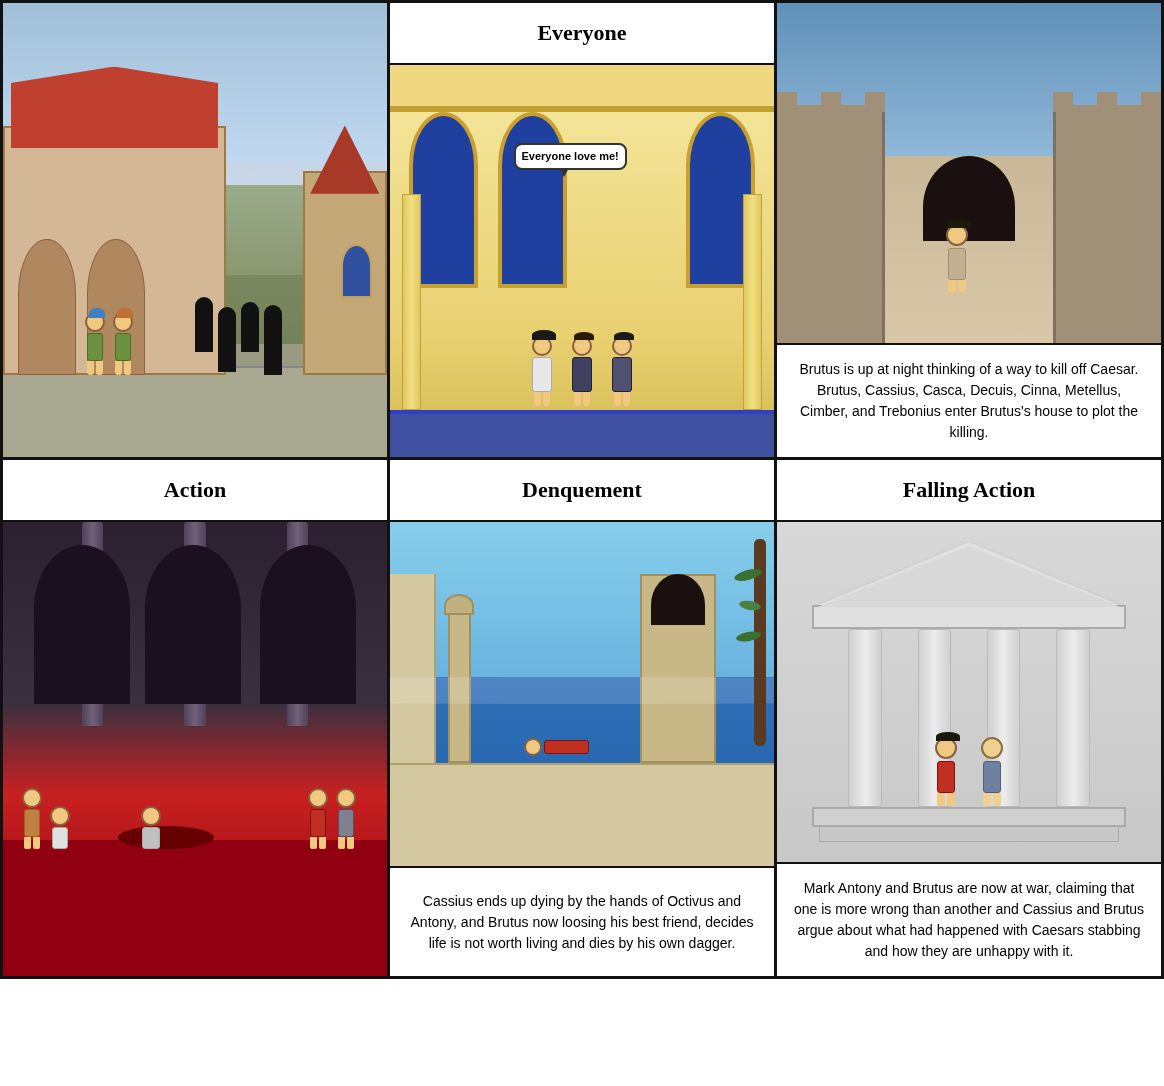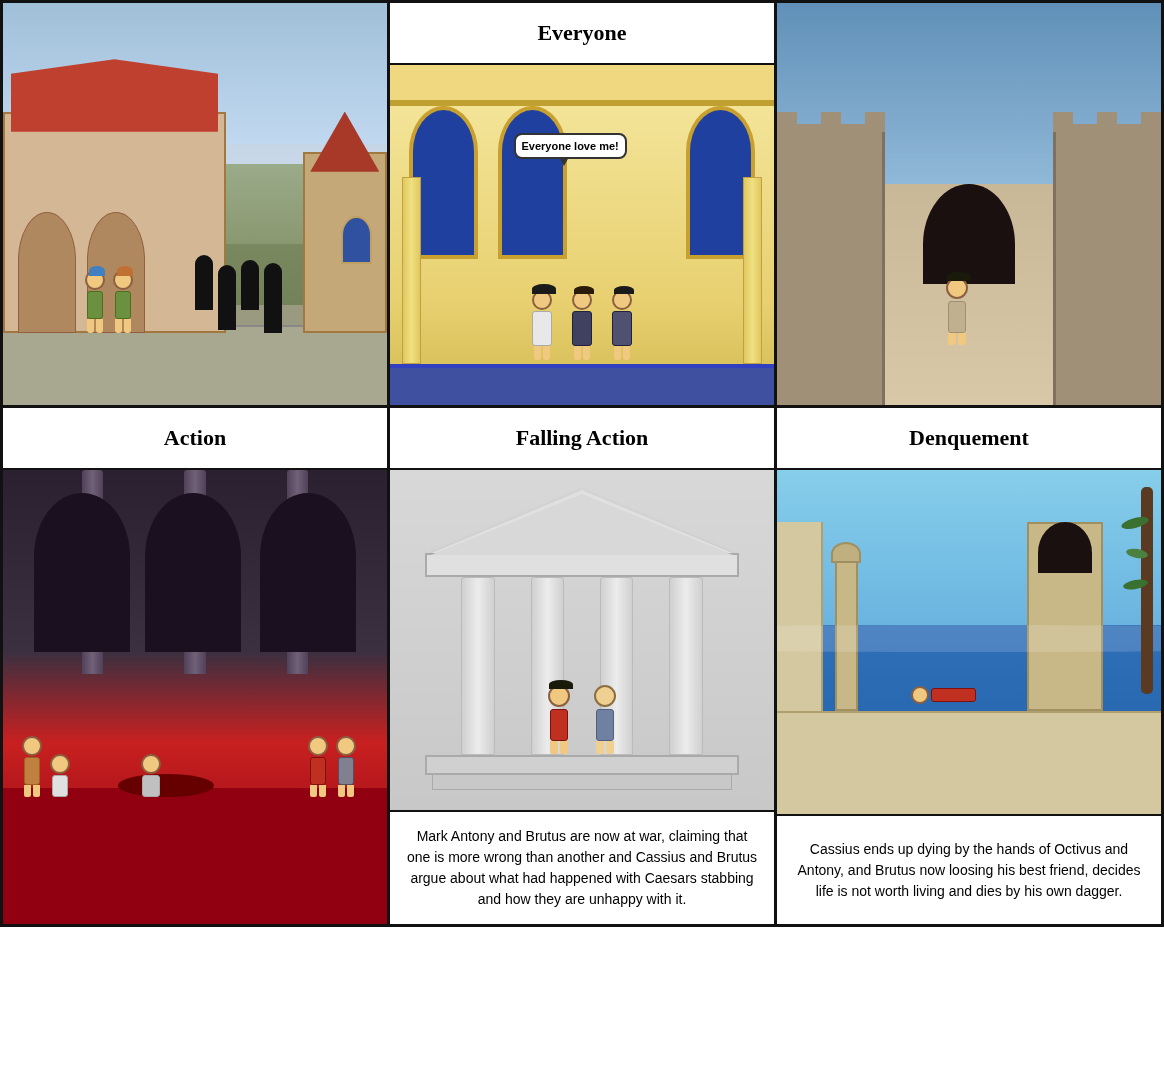--- a/index.html
+++ b/index.html
@@ -276,20 +276,21 @@
               <div style="position:absolute;top:-7px;left:-1px;width:24px;height:9px;background:#1a1a0a;border-radius:50% 50% 0 0;"></div>
             </div>
             <div style="width:18px;height:32px;margin-top:2px;background:#c0b090;border:1px solid #a09070;border-radius:3px;"></div>
             <div style="display:flex;gap:2px;width:18px;">
               <div style="flex:1;height:12px;background:#f0c880;border-radius:0 0 2px 2px;"></div>
               <div style="flex:1;height:12px;background:#f0c880;border-radius:0 0 2px 2px;"></div>
             </div>
           </div>
         </div>
       </div>
+      <div class="cell-text">Brutus is up at night thinking of a way to kill off Caesar. Brutus, Cassius, Casca, Decuis, Cinna, Metellus, Cimber, and Trebonius enter Brutus's house to plot the killing.</div>
     </div>
 
   </div>
 
   <div class="row">
 
     <div class="cell">
       <div class="cell-header">Action</div>
       <div class="cell-image">
         <div style="position:absolute;inset:0;background:linear-gradient(to bottom,#2a2030 0%,#3a3040 40%,#c82020 60%,#800010 100%);">
@@ -340,20 +341,52 @@
               <div class="head" style="width:20px;height:20px;border-radius:50%;background:#f0c880;border:2px solid #8a6040;"></div>
               <div style="width:16px;height:28px;margin-top:1px;background:#808090;border:1px solid #505060;border-radius:3px;"></div>
               <div style="display:flex;gap:2px;">
                   <div style="width:7px;height:12px;background:#f0c880;border-radius:0 0 2px 2px;"></div>
                   <div style="width:7px;height:12px;background:#f0c880;border-radius:0 0 2px 2px;"></div>
                 </div>
             </div>
           </div>
         </div>
       </div>
+    </div>
+
+    <div class="cell">
+      <div class="cell-header">Denquement</div>
+      <div class="cell-image">
+        <div style="position:absolute;inset:0;background:linear-gradient(to bottom,#87ceeb 0%,#6ab4e0 45%,#3070b8 45%,#2060a8 100%);">
+
+          <div style="position:absolute;bottom:30%;left:0;width:12%;height:55%;background:#d4c8a0;border-right:2px solid #b0a070;"></div>
+
+          <div style="position:absolute;bottom:30%;left:15%;width:6%;height:45%;background:#c8b888;border:2px solid #a09060;"></div>
+          <div style="position:absolute;bottom:73%;left:14%;width:8%;height:6%;background:#c0b080;border:2px solid #a09060;border-radius:50% 50% 0 0/60% 60% 0 0;"></div>
+
+          <div style="position:absolute;bottom:30%;right:15%;width:20%;height:55%;background:#c8b888;border:2px solid #a09060;border-radius:0;"></div>
+          <div style="position:absolute;bottom:70%;right:18%;width:14%;height:15%;background:#1a1010;border-radius:50% 50% 0 0/60% 60% 0 0;"></div>
+
+          <div style="position:absolute;bottom:0;left:0;right:0;height:30%;background:#d4c8a0;border-top:2px solid #b0a070;"></div>
+
+          <div style="position:absolute;top:45%;left:0;right:0;height:8%;background:rgba(255,255,255,0.15);border-radius:50%;transform:scaleX(3);"></div>
+
+          <div style="position:absolute;top:5%;right:2%;width:12px;height:60%;background:#5a3a20;border-radius:5px;">
+            <div style="position:absolute;top:15%;left:-20px;width:28px;height:10px;background:#3a7030;border-radius:50%;transform:rotate(-15deg);"></div>
+            <div style="position:absolute;top:30%;left:-15px;width:22px;height:9px;background:#4a8040;border-radius:50%;transform:rotate(10deg);"></div>
+            <div style="position:absolute;top:45%;left:-18px;width:25px;height:9px;background:#3a7030;border-radius:50%;transform:rotate(-10deg);"></div>
+          </div>
+
+          <div style="position:absolute;bottom:32%;left:35%;display:flex;align-items:center;">
+            <div style="width:18px;height:18px;border-radius:50%;background:#f0c880;border:2px solid #8a6040;"></div>
+            <div style="width:45px;height:14px;background:#c03020;border:1px solid #801010;margin-left:2px;border-radius:3px;"></div>
+          </div>
+        </div>
+      </div>
+      <div class="cell-text">Cassius ends up dying by the hands of Octivus and Antony, and Brutus now loosing his best friend, decides life is not worth living and dies by his own dagger.</div>
     </div>
 
     <div class="cell">
       <div class="cell-header">Falling Action</div>
       <div class="cell-image">
         <div style="position:absolute;inset:0;background:linear-gradient(to bottom,#d8d8d8 0%,#c8c8c8 100%);display:flex;align-items:center;justify-content:center;">
 
           <div style="position:relative;width:82%;height:88%;display:flex;flex-direction:column;align-items:center;">
 
             <div style="width:0;height:0;border-left:155px solid transparent;border-right:155px solid transparent;border-bottom:65px solid #e0e0e0;border-top:none;position:relative;z-index:2;filter:drop-shadow(0 2px 2px #aaa);"></div>
@@ -390,47 +423,15 @@
                   <div style="width:8px;height:13px;background:#f0d090;border-radius:0 0 2px 2px;"></div>
                 </div>
               </div>
             </div>
           </div>
         </div>
       </div>
       <div class="cell-text">Mark Antony and Brutus are now at war, claiming that one is more wrong than another and Cassius and Brutus argue about what had happened with Caesars stabbing and how they are unhappy with it.</div>
     </div>
 
-    <div class="cell">
-      <div class="cell-header">Denquement</div>
-      <div class="cell-image">
-        <div style="position:absolute;inset:0;background:linear-gradient(to bottom,#87ceeb 0%,#6ab4e0 45%,#3070b8 45%,#2060a8 100%);">
-
-          <div style="position:absolute;bottom:30%;left:0;width:12%;height:55%;background:#d4c8a0;border-right:2px solid #b0a070;"></div>
-
-          <div style="position:absolute;bottom:30%;left:15%;width:6%;height:45%;background:#c8b888;border:2px solid #a09060;"></div>
-          <div style="position:absolute;bottom:73%;left:14%;width:8%;height:6%;background:#c0b080;border:2px solid #a09060;border-radius:50% 50% 0 0/60% 60% 0 0;"></div>
-
-          <div style="position:absolute;bottom:30%;right:15%;width:20%;height:55%;background:#c8b888;border:2px solid #a09060;border-radius:0;"></div>
-          <div style="position:absolute;bottom:70%;right:18%;width:14%;height:15%;background:#1a1010;border-radius:50% 50% 0 0/60% 60% 0 0;"></div>
-
-          <div style="position:absolute;bottom:0;left:0;right:0;height:30%;background:#d4c8a0;border-top:2px solid #b0a070;"></div>
-
-          <div style="position:absolute;top:45%;left:0;right:0;height:8%;background:rgba(255,255,255,0.15);border-radius:50%;transform:scaleX(3);"></div>
-
-          <div style="position:absolute;top:5%;right:2%;width:12px;height:60%;background:#5a3a20;border-radius:5px;">
-            <div style="position:absolute;top:15%;left:-20px;width:28px;height:10px;background:#3a7030;border-radius:50%;transform:rotate(-15deg);"></div>
-            <div style="position:absolute;top:30%;left:-15px;width:22px;height:9px;background:#4a8040;border-radius:50%;transform:rotate(10deg);"></div>
-            <div style="position:absolute;top:45%;left:-18px;width:25px;height:9px;background:#3a7030;border-radius:50%;transform:rotate(-10deg);"></div>
-          </div>
-
-          <div style="position:absolute;bottom:32%;left:35%;display:flex;align-items:center;">
-            <div style="width:18px;height:18px;border-radius:50%;background:#f0c880;border:2px solid #8a6040;"></div>
-            <div style="width:45px;height:14px;background:#c03020;border:1px solid #801010;margin-left:2px;border-radius:3px;"></div>
-          </div>
-        </div>
-      </div>
-      <div class="cell-text">Cassius ends up dying by the hands of Octivus and Antony, and Brutus now loosing his best friend, decides life is not worth living and dies by his own dagger.</div>
-    </div>
-
   </div>
 
 </div>
 
 </body></html>

